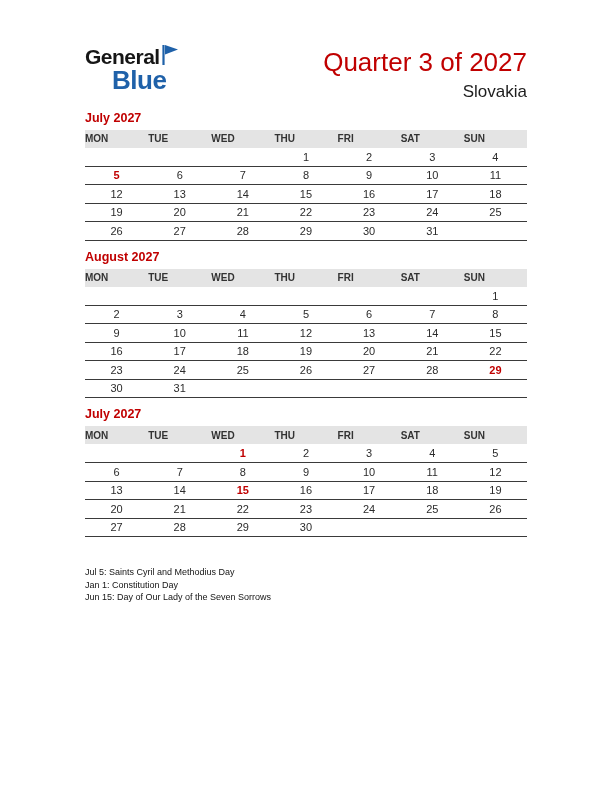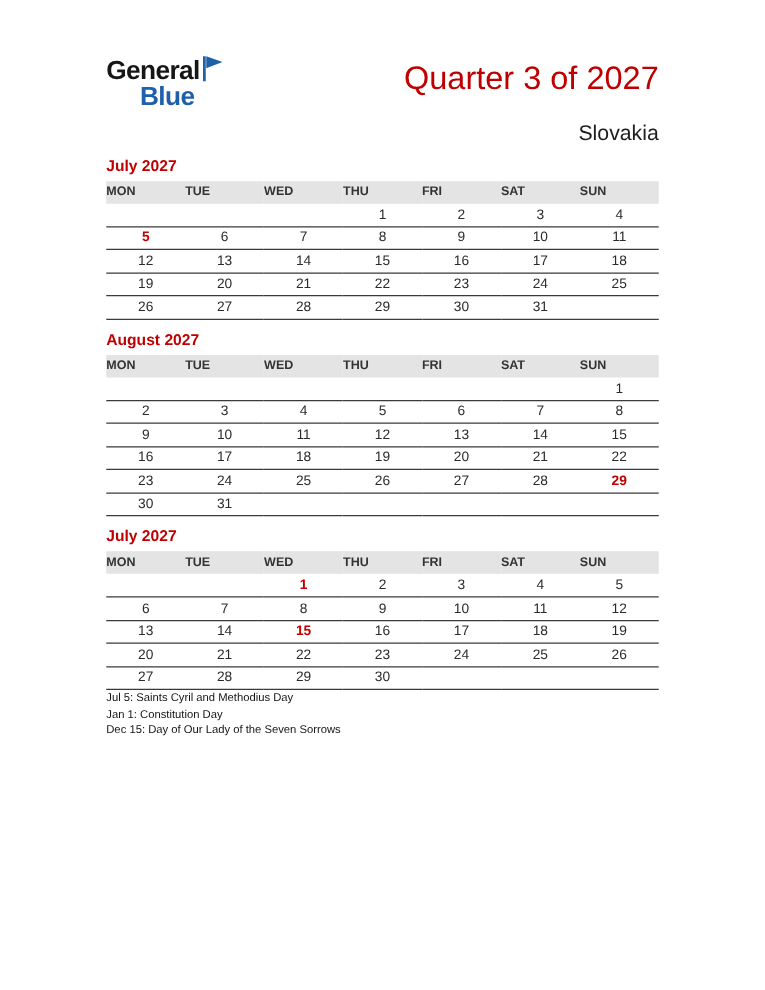--- a/index.html
+++ b/index.html
@@ -24,33 +24,33 @@
   .logo { line-height: 1; }
   .logo-row1 {
     display: flex; align-items: flex-start;
     font-weight: bold; font-size: 21px; letter-spacing: -0.5px;
     color: #161616;
   }
   .flag { margin-left: 1px; margin-top: -2px; }
   .flag-pole { stroke: var(--logo-blue, #1F61A9); }
   .flag-tri  { fill: var(--logo-blue, #1F61A9); }
   .logo-row2 {
-    font-weight: bold; font-size: 21px; letter-spacing: -0.5px;
+    font-weight: bold; font-size: 26px; letter-spacing: -0.5px;
     color: var(--logo-blue, #1F61A9);
     margin-left: 27px; margin-top: 0px;
   }
   .title-block { text-align: right; margin-top: 2px; }
   .page-title {
     font-size: 26px; font-weight: 400;
     color: var(--accent, #C00000);
     line-height: 1.1;
     margin-left: 24px;
   }
   .page-subtitle {
-    font-size: 17px; color: #1d1d1d; margin-top: 20px;
+    font-size: 17px; color: #1d1d1d; margin-top: 5px;
   }
   
   .month { margin-top: 9px; }
   .month-title {
     font-size: 12.5px; font-weight: bold;
     color: var(--accent, #C00000);
     margin-bottom: 5px;
   }
   table.cal {
     width: 100%;
@@ -65,21 +65,21 @@
   table.cal td {
     font-size: 11px; color: #2b2b2b;
     height: 18.5px; text-align: center; padding: 0;
     border-bottom: 1px solid #3a3a3a;
   }
   table.cal td.holiday {
     color: var(--accent, #C00000);
     font-weight: bold;
   }
   
-  .notes { }
+  .notes { margin-top: 29px; }
   .note {
     font-size: 9px; line-height: 12.5px; color: #141414;
   }
 </style>
 </head>
 <body>
 
 <div class="page">
 
   <div class="top">
@@ -297,16 +297,16 @@
               <td></td>
             </tr>
           </tbody>
         </table>
       </section>
     </main>
 
   <footer id="notes" class="notes">
       <div class="note">Jul 5: Saints Cyril and Methodius Day</div>
       <div class="note">Jan 1: Constitution Day</div>
-      <div class="note">Dec 15: Day of Our Lady of the Seven Sorrows</div>
+      <div class="note">Jun 15: Day of Our Lady of the Seven Sorrows</div>
     </footer>
 
 </div>
 
 </body></html>

